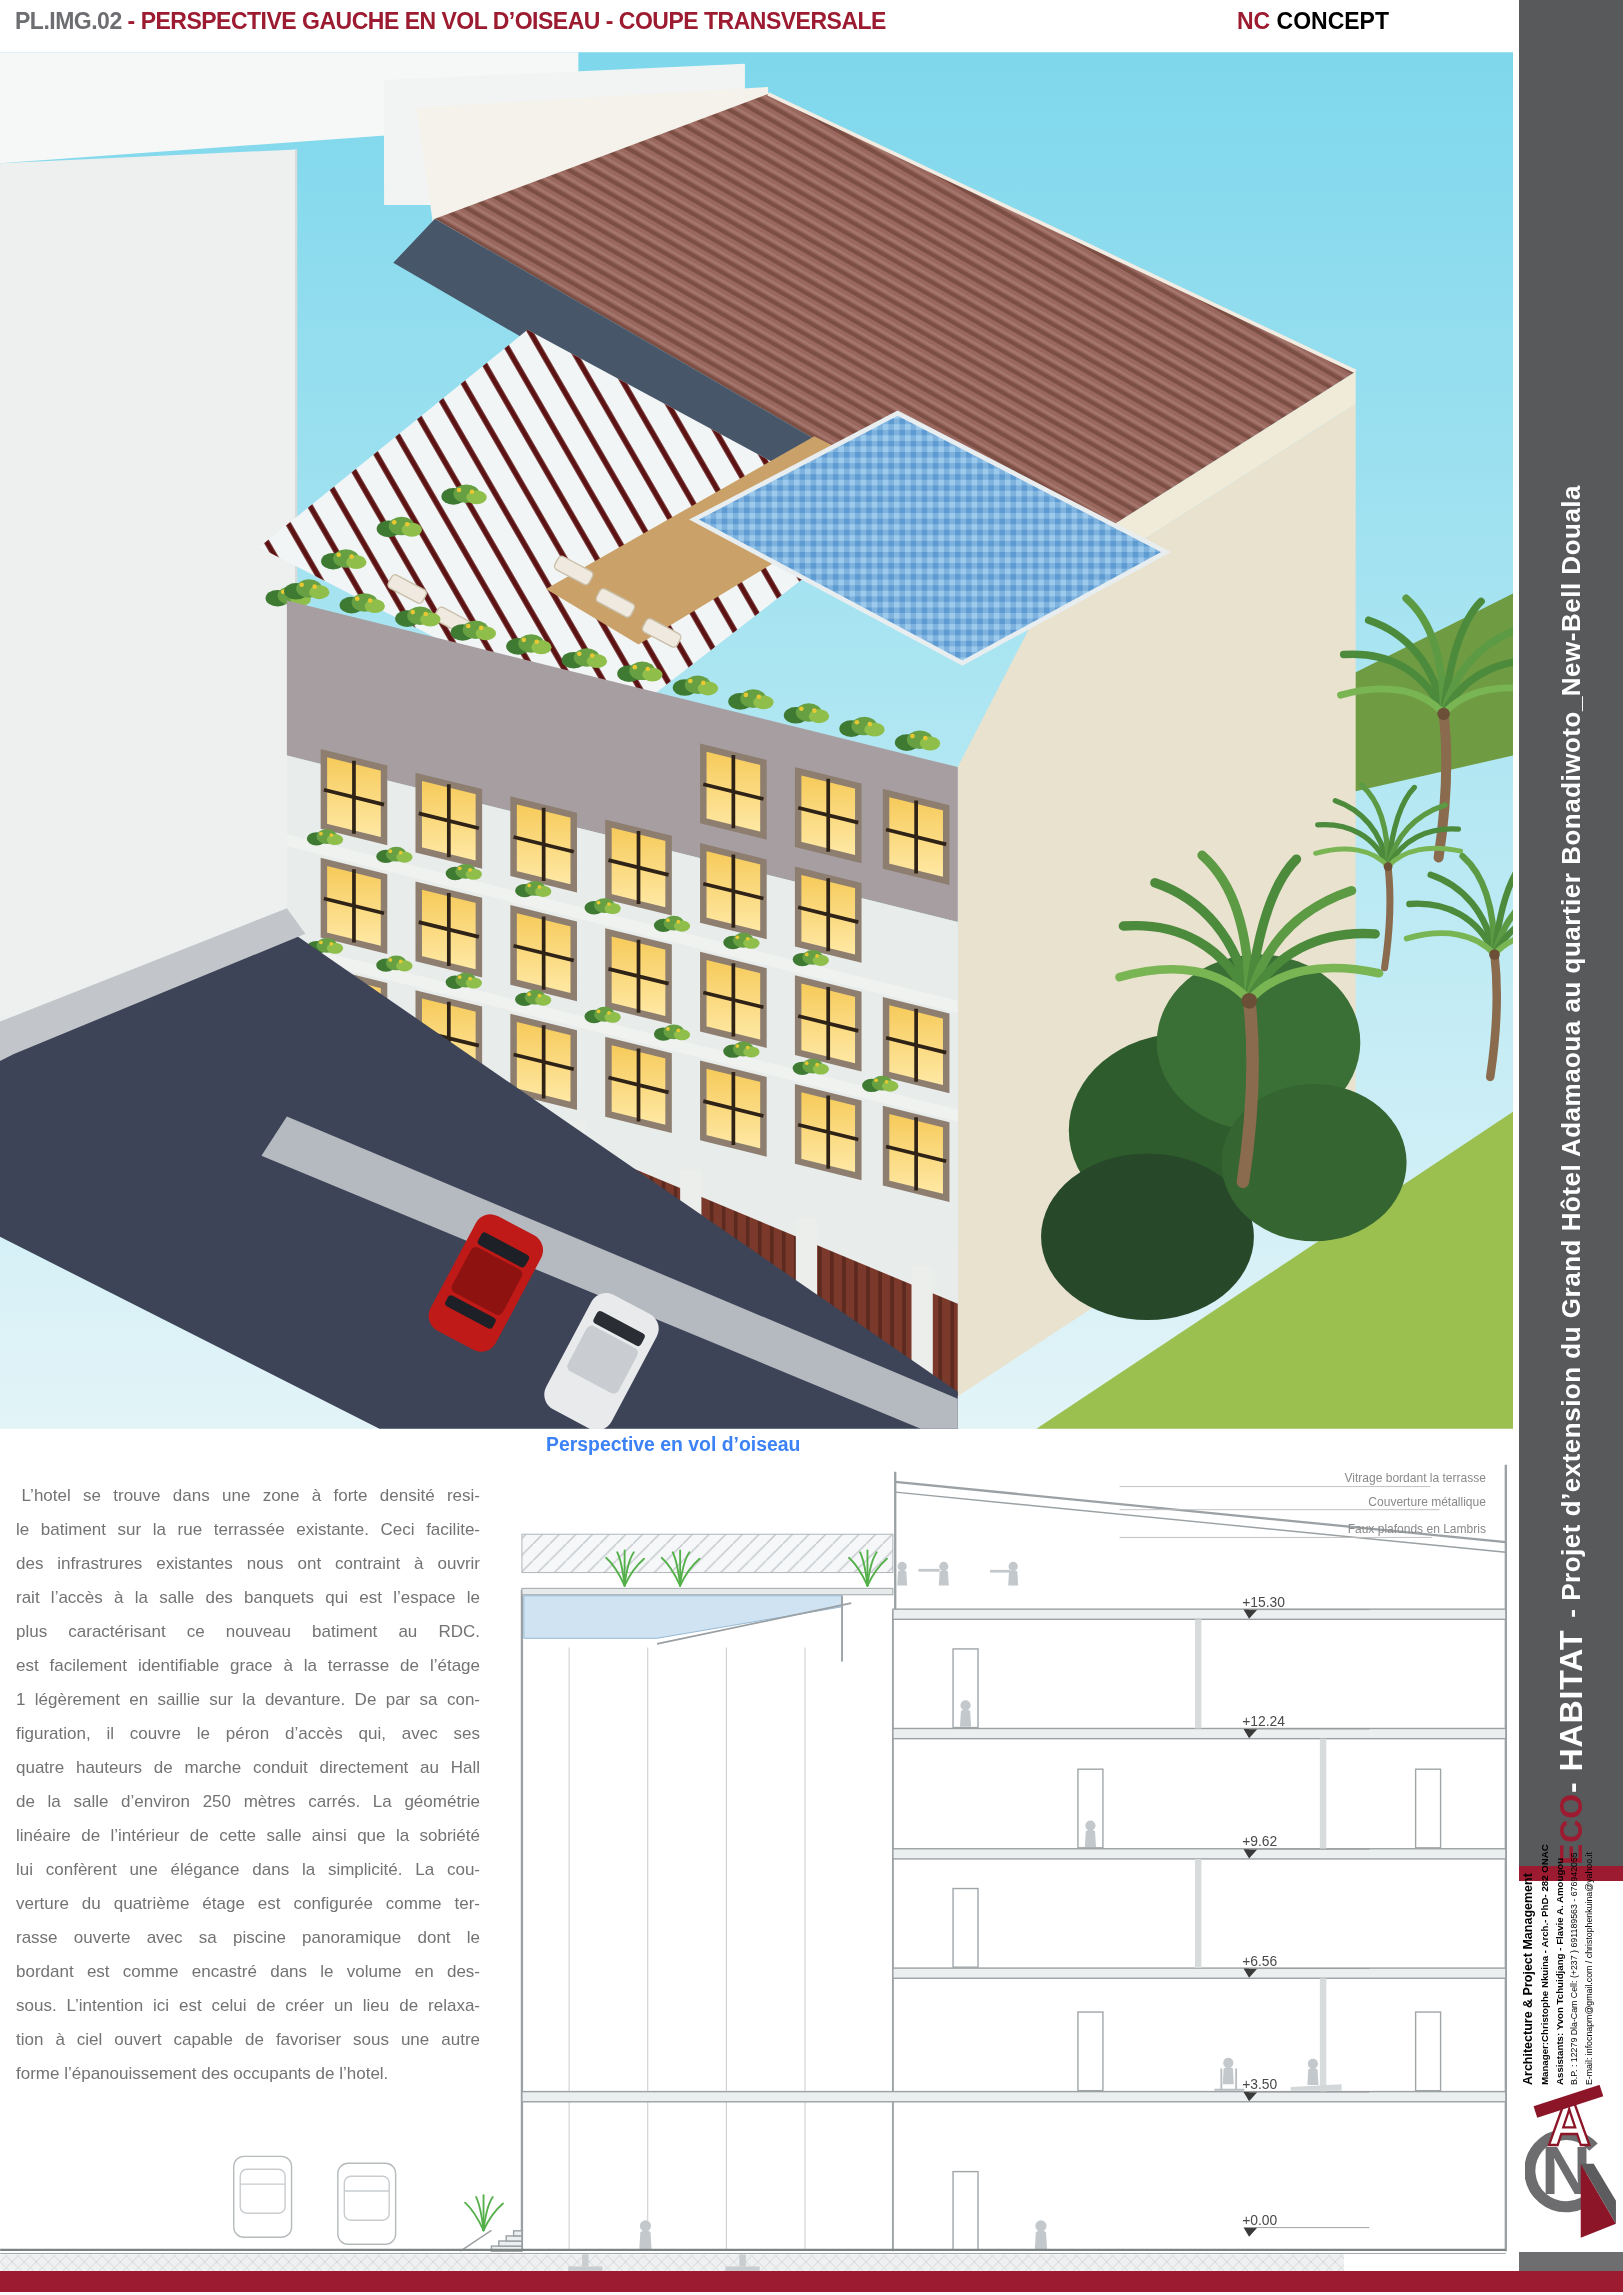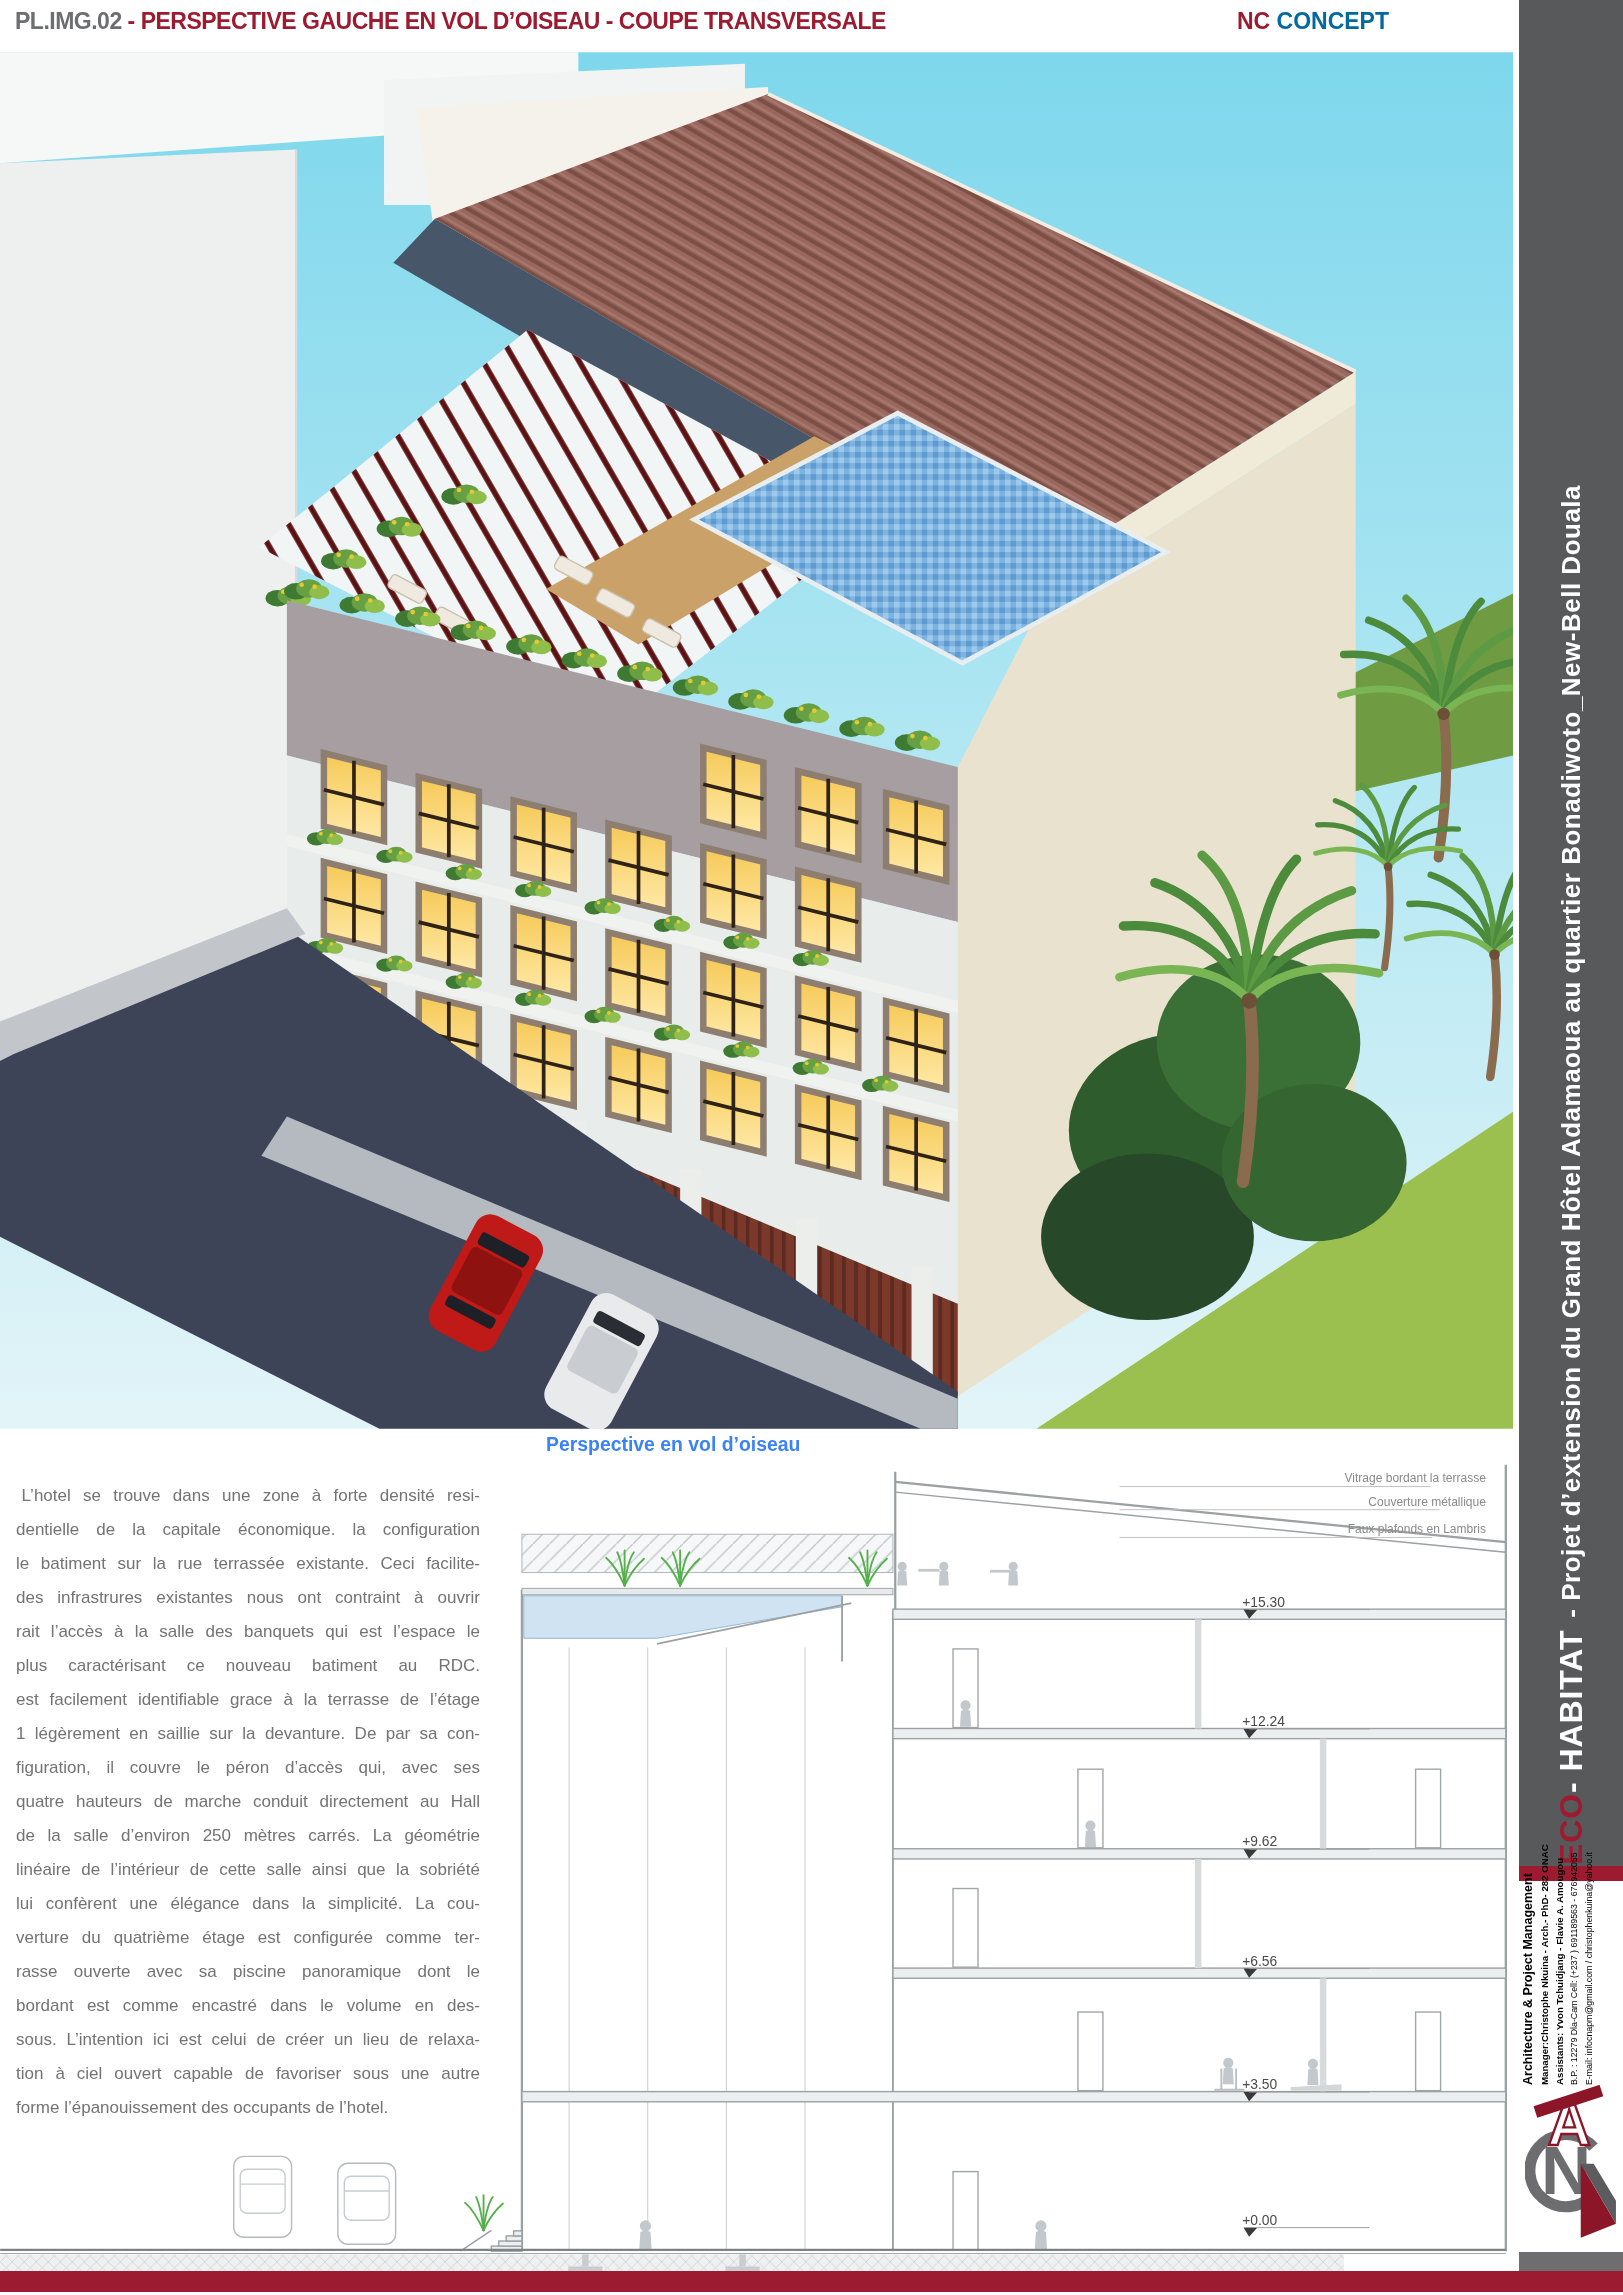--- a/index.html
+++ b/index.html
@@ -5,21 +5,21 @@
   html,body{margin:0;padding:0;background:#ffffff;}
   body{font-family:"Liberation Sans", sans-serif;}
   #sheet{position:relative;width:1623px;height:2295px;background:#ffffff;overflow:hidden;}
 
   
   #header{position:absolute;left:0;top:0;width:1513px;height:52px;background:#ffffff;}
   #header .title{position:absolute;left:15px;top:8.3px;font-size:23px;font-weight:bold;letter-spacing:-0.5px;white-space:nowrap;}
   #header .code{color:#6d6e71;}
   #header .trest{color:#9c1b30;}
   #brand{position:absolute;right:124px;top:8.3px;font-size:23px;font-weight:bold;white-space:nowrap;}
-  #brand .nc{color:#9c1b30;} #brand .concept{color:#0369a1;}
+  #brand .nc{color:#9c1b30;} #brand .concept{color:#000000;}
 
   
   #render{position:absolute;left:0;top:52px;width:1513px;height:1377px;}
 
   
   #caption{position:absolute;left:546px;top:1433px;width:315px;text-align:left;
            font-size:19.4px;font-weight:bold;color:#3b82f6;}
 
   
   #desc{position:absolute;left:16px;top:1479px;width:464px;font-size:17px;color:#737373;}
@@ -265,21 +265,20 @@
     <use href="#palm" transform="translate(2700,2050) scale(1.7)"></use>
     <use href="#palm" transform="translate(3120,1430) scale(1.35)"></use>
     <use href="#palm" transform="translate(3000,1760) scale(0.95)"></use>
     <use href="#palm" transform="translate(3230,1950) scale(1.15)"></use>
   </svg>
 
   <div id="caption">Perspective en vol d’oiseau</div>
 
   <div id="desc">
       <div class="desc-line">L’hotel se trouve dans une zone à forte densité resi-</div>
-      <div class="desc-line">dentielle de la capitale économique. la configuration</div>
       <div class="desc-line">le batiment sur la rue terrassée existante. Ceci facilite-</div>
       <div class="desc-line">des infrastrures existantes nous ont contraint à ouvrir</div>
       <div class="desc-line">rait l’accès à la salle des banquets qui est l’espace le</div>
       <div class="desc-line">plus caractérisant ce nouveau batiment au RDC.</div>
       <div class="desc-line">est facilement identifiable grace à la terrasse de l’étage</div>
       <div class="desc-line">1 légèrement en saillie sur la devanture. De par sa con-</div>
       <div class="desc-line">figuration, il couvre le péron d’accès qui, avec ses</div>
       <div class="desc-line">quatre hauteurs de marche conduit directement au Hall</div>
       <div class="desc-line">de la salle d’environ 250 mètres carrés. La géométrie</div>
       <div class="desc-line">linéaire de l’intérieur de cette salle ainsi que la sobriété</div>

